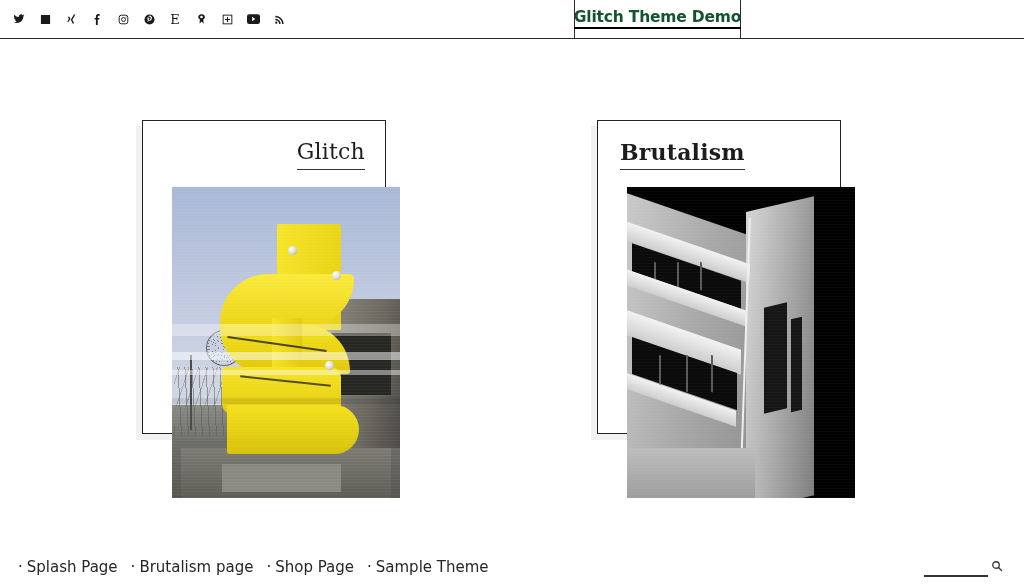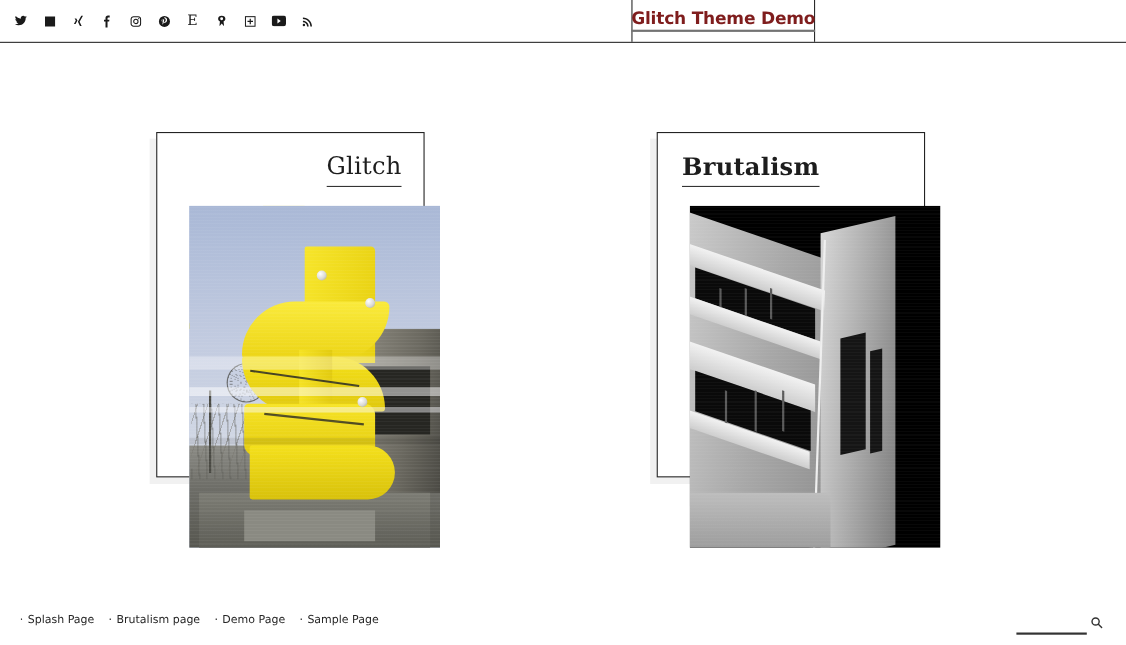--- a/index.html
+++ b/index.html
@@ -59,22 +59,22 @@
     display: flex;
     align-items: center;
     justify-content: center;
   }
 
   .site-title {
     font-family: "DejaVu Sans", sans-serif;
     font-weight: 700;
     font-size: 15.5px;
     letter-spacing: -0.2px;
-    color: #7f1d1d;
-    border-bottom: 2px solid #737373;
+    color: #14532d;
+    border-bottom: 2px solid #000000;
     padding-bottom: 1px;
     line-height: 1.15;
     white-space: nowrap;
     text-decoration: none;
   }
 
   
   .main-area {
     position: absolute;
     top: 39px; left: 0;
@@ -142,21 +142,21 @@
   }
 
   .footer-nav {
     position: absolute;
     left: 18px;
     top: 11px;
     display: flex;
     align-items: center;
     gap: 13px;
     font-family: "DejaVu Sans", sans-serif;
-    font-size: 10px;
+    font-size: 15px;
     color: #262626;
   }
 
   .footer-link {
     color: #262626;
     text-decoration: none;
     white-space: nowrap;
   }
   .footer-link::before {
     content: "\00B7";
@@ -534,22 +534,22 @@
     </div>
   </article>
 
 </main>
 
 <footer class="site-footer">
 
   <nav class="footer-nav">
     <a class="footer-link" href="#">Splash Page</a>
     <a class="footer-link" href="#">Brutalism page</a>
-    <a class="footer-link" href="#">Demo Page</a>
-    <a class="footer-link" href="#">Sample Page</a>
+    <a class="footer-link" href="#">Shop Page</a>
+    <a class="footer-link" href="#">Sample Theme</a>
   </nav>
 
   <div class="footer-search">
     <input class="search-input" type="text" placeholder="" style="">
     <button class="search-btn">
       <span>
         <svg width="12" height="12" viewBox="0 0 24 24" fill="none" stroke="#333333" stroke-width="2.6">
           <circle cx="10" cy="10" r="6.5"></circle>
           <path d="M15 15l6 6" stroke-linecap="round"></path>
         </svg>

